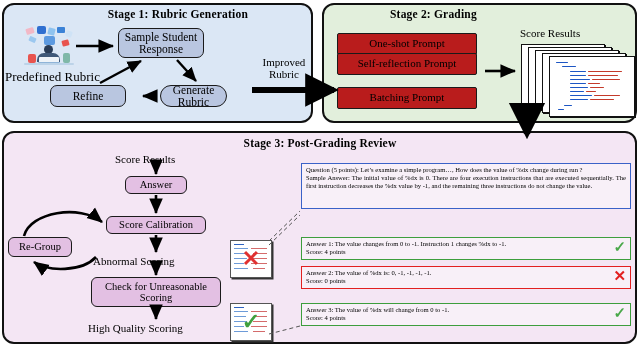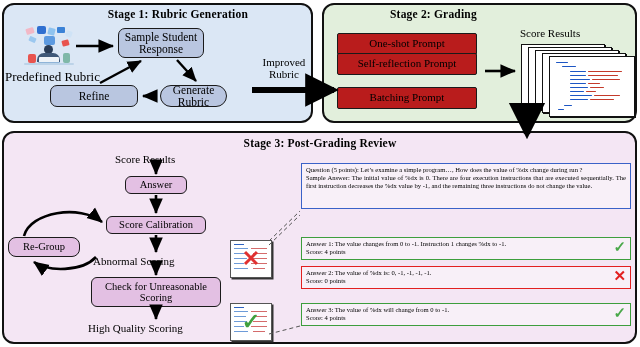--- a/index.html
+++ b/index.html
@@ -78,21 +78,21 @@
   <i style="left:14px;top:36px;width:22px;height:2.5px;background:#8fb4d8;border-radius:1px;"></i>
   <i style="left:4px;top:28px;width:8px;height:9px;background:#e8544f;border-radius:2px;"></i>
   <i style="left:39px;top:27px;width:7px;height:10px;background:#7fb8a8;border-radius:2px;"></i>
   <i style="left:0px;top:37px;width:50px;height:2px;background:#bcd3e8;"></i>
 </div>
 <div class="plain" style="left:5px;top:69px;font-size:13px;">Predefined Rubric</div>
 
 <div class="node n-blue" style="left:118px;top:28px;width:86px;height:30px;">
   <span>Sample Student Response</span>
 </div>
-<div class="node n-blue" style="left:50px;top:85px;width:88px;height:22px;">
+<div class="node n-blue" style="left:50px;top:85px;width:76px;height:22px;">
   <span>Refine</span>
 </div>
 <div class="node n-blue" style="left:160px;top:85px;width:67px;height:22px;border-radius:11px;">
   <span>Generate Rubric</span>
 </div>
 
 <div class="plain wrap" style="left:252px;top:57px;width:64px;font-size:11px;">Improved Rubric</div>
 
 <div class="panel" id="stage2"></div>
 <div class="stage-title" style="left:390px;top:8px;width:180px;text-align:left;">Stage 2: Grading</div>
@@ -142,21 +142,21 @@
 <div class="stage-title" style="left:200px;top:137px;width:240px;text-align:center;">Stage 3: Post-Grading Review</div>
 
 <div class="plain" style="left:115px;top:153px;font-size:11px;">Score Results</div>
 
 <div class="node n-purple" style="left:125px;top:176px;width:62px;height:18px;">
   <span>Answer</span>
 </div>
 <div class="node n-purple" style="left:106px;top:216px;width:100px;height:18px;">
   <span>Score Calibration</span>
 </div>
-<div class="node n-purple" style="left:8px;top:237px;width:72px;height:20px;border-radius:8px;">
+<div class="node n-purple" style="left:8px;top:237px;width:64px;height:20px;">
   <span>Re-Group</span>
 </div>
 <div class="node n-purple" style="left:91px;top:277px;width:130px;height:30px;padding:0 3px;">
   <span>Check for Unreasonable Scoring</span>
 </div>
 
 <div class="plain" style="left:93px;top:255px;font-size:11px;">Abnormal Scoring</div>
 <div class="plain" style="left:88px;top:322px;font-size:11px;">High Quality Scoring</div>
 
 <div class="thumb" style="left:230px;top:240px;width:40px;height:36px;">

